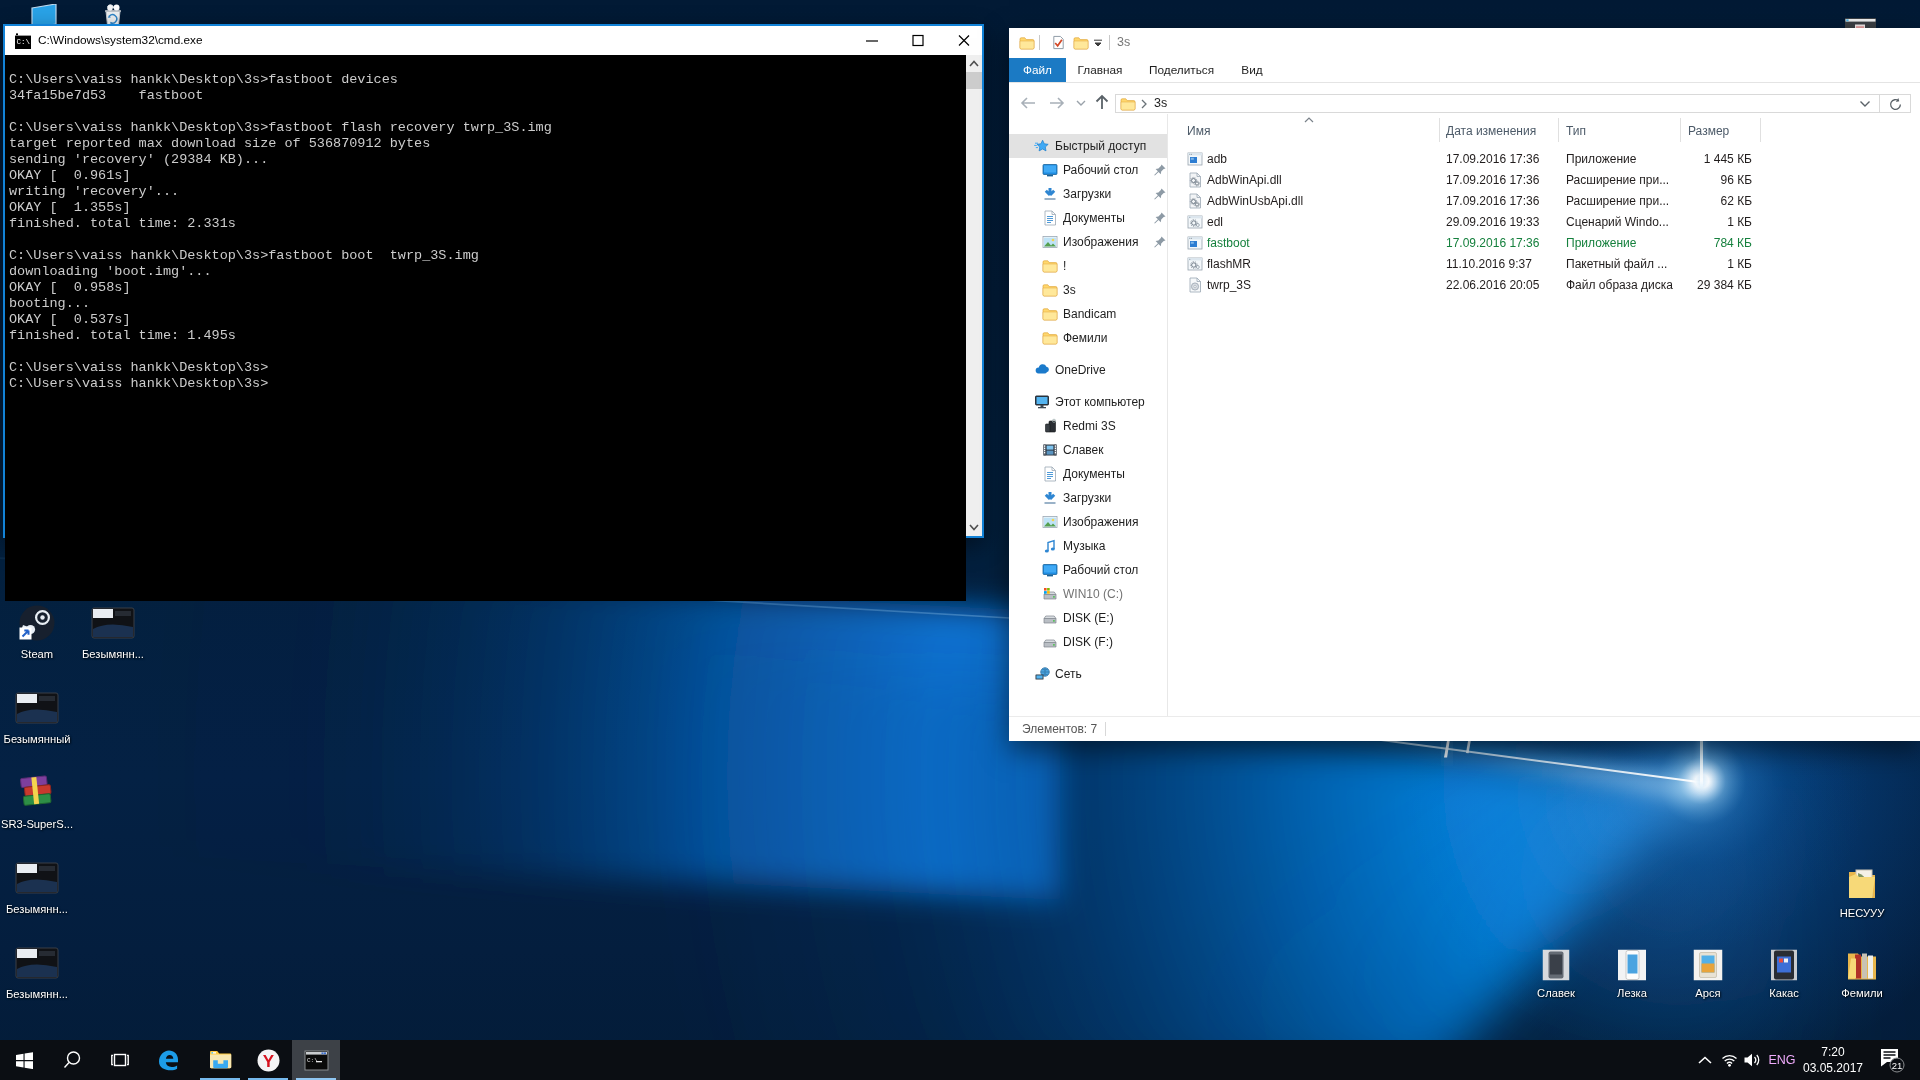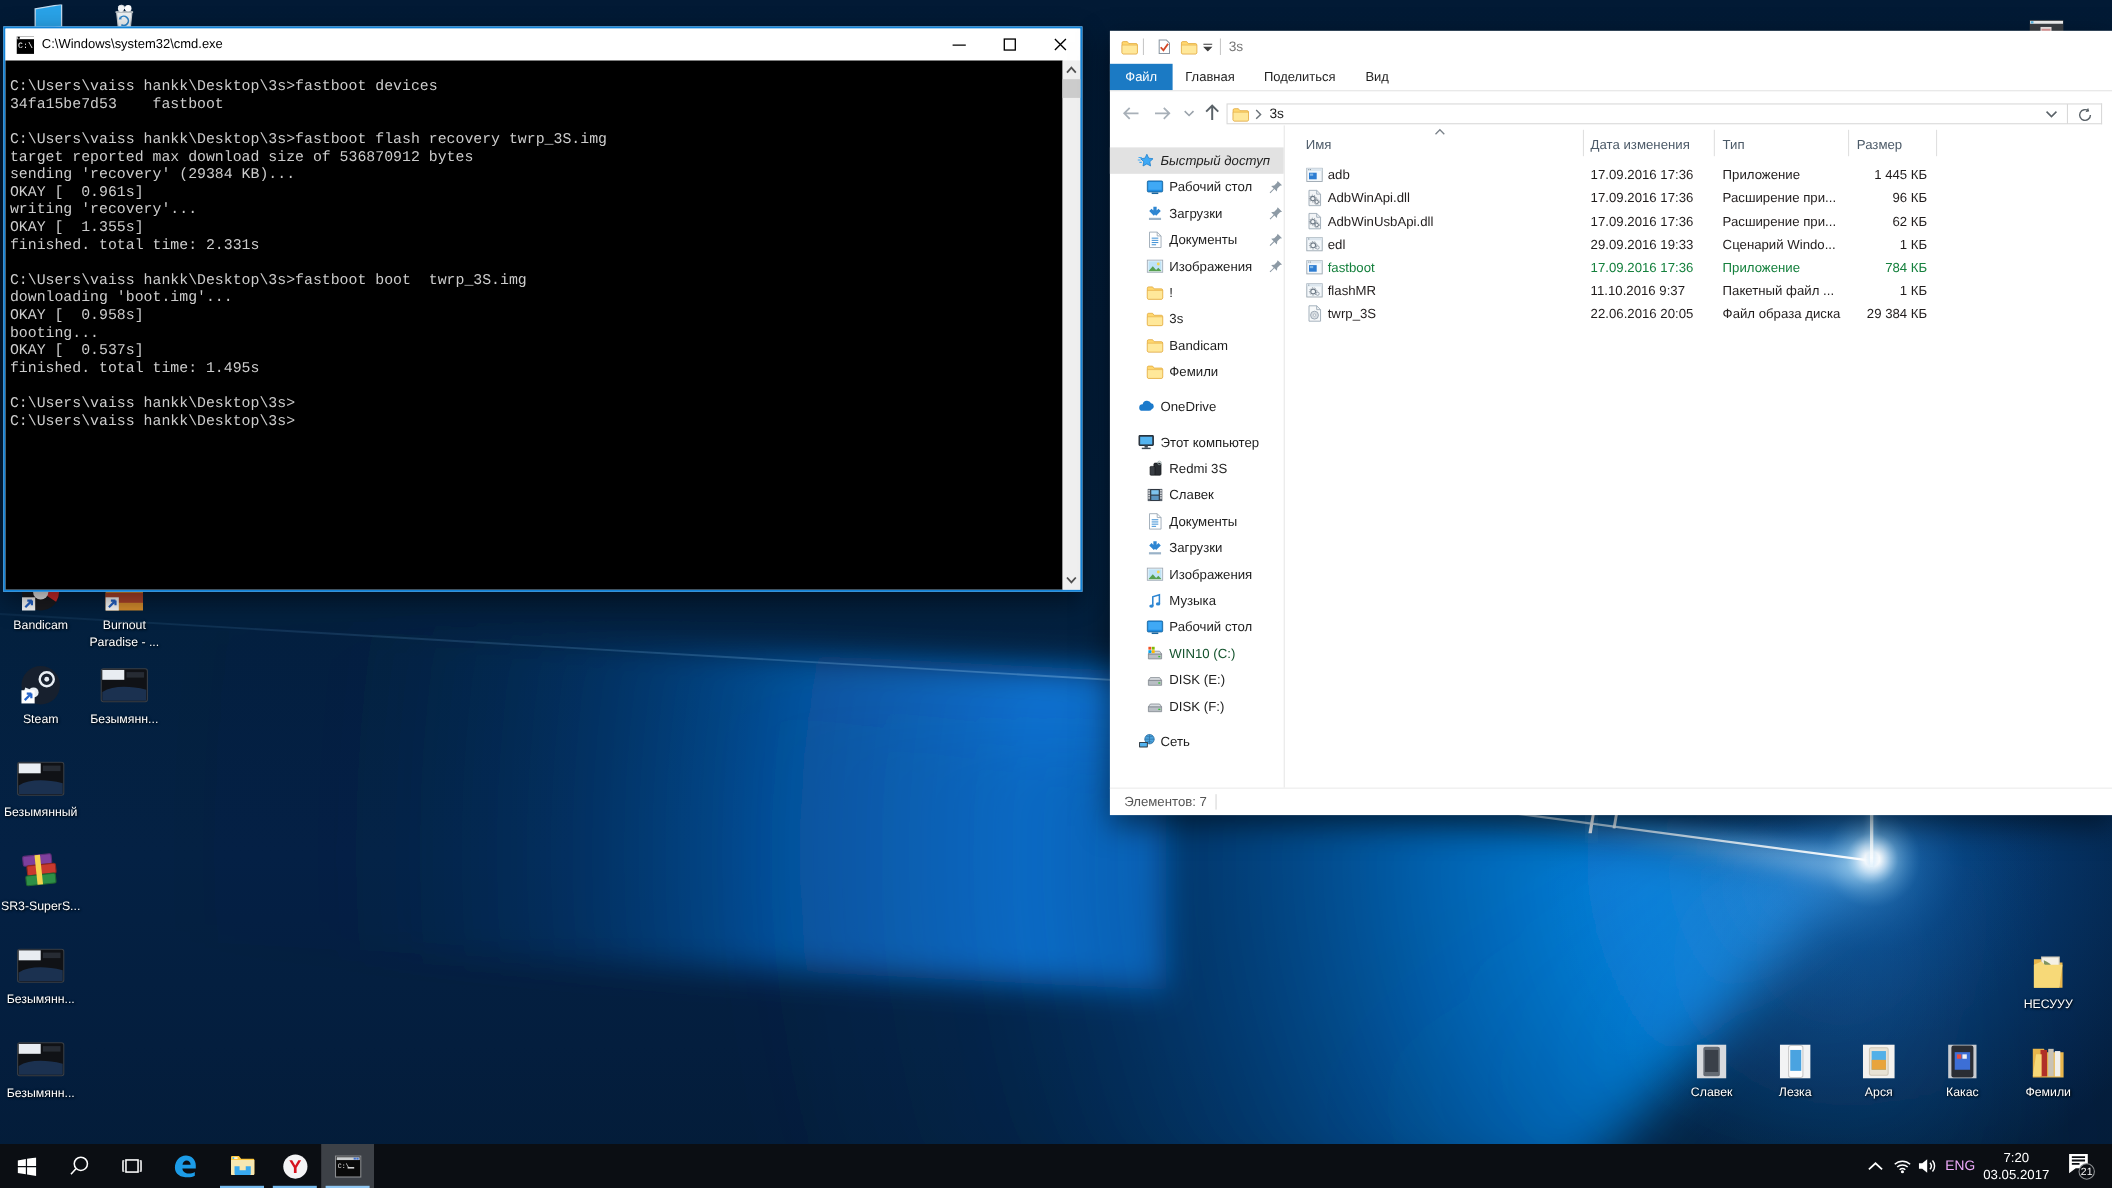--- a/index.html
+++ b/index.html
@@ -306,21 +306,21 @@
       <svg style="position:absolute;left:855px;top:0" width="24" height="29">
           <path d="M6 15 h12" stroke="#000" stroke-width="1.2"></path>
         </svg>
       <svg style="position:absolute;left:901px;top:0" width="24" height="29">
           <rect x="7" y="9.5" width="10" height="10" fill="none" stroke="#000" stroke-width="1.2"></rect>
         </svg>
       <svg style="position:absolute;left:946px;top:0" width="26" height="29">
           <path d="M8 9.5 L18 19.5 M18 9.5 L8 19.5" stroke="#000" stroke-width="1.2"></path>
         </svg>
     </div>
-    <div style="position:absolute;left:0;top:29px;width:961px;height:481px;background:#000;overflow:hidden">
+    <div style="position:absolute;left:0;top:29px;width:961px;height:546px;background:#000;overflow:hidden">
       <pre style="margin:0;padding:17px 0 0 4px;font-family:'Liberation Mono',monospace;font-size:13.5px;line-height:16px;color:#CCCCCC">C:\Users\vaiss hankk\Desktop\3s&gt;fastboot devices
 34fa15be7d53    fastboot
 
 C:\Users\vaiss hankk\Desktop\3s&gt;fastboot flash recovery twrp_3S.img
 target reported max download size of 536870912 bytes
 sending 'recovery' (29384 KB)...
 OKAY [  0.961s]
 writing 'recovery'...
 OKAY [  1.355s]
 finished. total time: 2.331s
@@ -515,21 +515,21 @@
           <path d="M1.5 1.5 l4.5 4.5 4.5-4.5" stroke="#5A6268" stroke-width="1.4" fill="none"></path>
         </svg>
     </div>
     <div style="position:absolute;left:871px;top:66px;width:31px;height:19px;border:1px solid #D9D9D9;border-left:none;background:#fff">
       <svg style="position:absolute;left:8px;top:2px" width="15" height="15" viewBox="0 0 16 16">
           <path d="M13.2 8 a5.2 5.2 0 1 1 -1.8-3.9" stroke="#5A6268" stroke-width="1.4" fill="none"></path>
           <path d="M11 1 l1 3.5 -3.6.8" fill="#5A6268"></path>
         </svg>
     </div>
 
-    <div style="position:absolute;left:0;top:106px;width:158px;height:24px;background:#E2E2E2;font-style:italic;">
+    <div style="position:absolute;left:0;top:106px;width:158px;height:24px;background:#E2E2E2;">
         <svg style="position:absolute;left:25px;top:4px" width="16" height="16" viewBox="0 0 16 16">
           <use href="#qa"></use>
         </svg>
         <div style="position:absolute;left:46px;top:0;height:24px;line-height:24px;font-size:12px;color:#1E1E1E;white-space:nowrap">Быстрый доступ</div>
       </div>
 <div style="position:absolute;left:0;top:130px;width:158px;height:24px;">
         <svg style="position:absolute;left:33px;top:4px" width="16" height="16" viewBox="0 0 16 16">
           <use href="#mon"></use>
         </svg>
         <div style="position:absolute;left:54px;top:0;height:24px;line-height:24px;font-size:12px;color:#1E1E1E;white-space:nowrap">Рабочий стол</div>
@@ -639,21 +639,21 @@
 <div style="position:absolute;left:0;top:530px;width:158px;height:24px;">
         <svg style="position:absolute;left:33px;top:4px" width="16" height="16" viewBox="0 0 16 16">
           <use href="#mon"></use>
         </svg>
         <div style="position:absolute;left:54px;top:0;height:24px;line-height:24px;font-size:12px;color:#1E1E1E;white-space:nowrap">Рабочий стол</div>
       </div>
 <div style="position:absolute;left:0;top:554px;width:158px;height:24px;">
         <svg style="position:absolute;left:33px;top:4px" width="16" height="16" viewBox="0 0 16 16">
           <use href="#hddw"></use>
         </svg>
-        <div style="position:absolute;left:54px;top:0;height:24px;line-height:24px;font-size:12px;color:#14532d;white-space:nowrap">WIN10 (C:)</div>
+        <div style="position:absolute;left:54px;top:0;height:24px;line-height:24px;font-size:12px;color:#737373;white-space:nowrap">WIN10 (C:)</div>
       </div>
 <div style="position:absolute;left:0;top:578px;width:158px;height:24px;">
         <svg style="position:absolute;left:33px;top:4px" width="16" height="16" viewBox="0 0 16 16">
           <use href="#hdd"></use>
         </svg>
         <div style="position:absolute;left:54px;top:0;height:24px;line-height:24px;font-size:12px;color:#1E1E1E;white-space:nowrap">DISK (E:)</div>
       </div>
 <div style="position:absolute;left:0;top:602px;width:158px;height:24px;">
         <svg style="position:absolute;left:33px;top:4px" width="16" height="16" viewBox="0 0 16 16">
           <use href="#hdd"></use>

